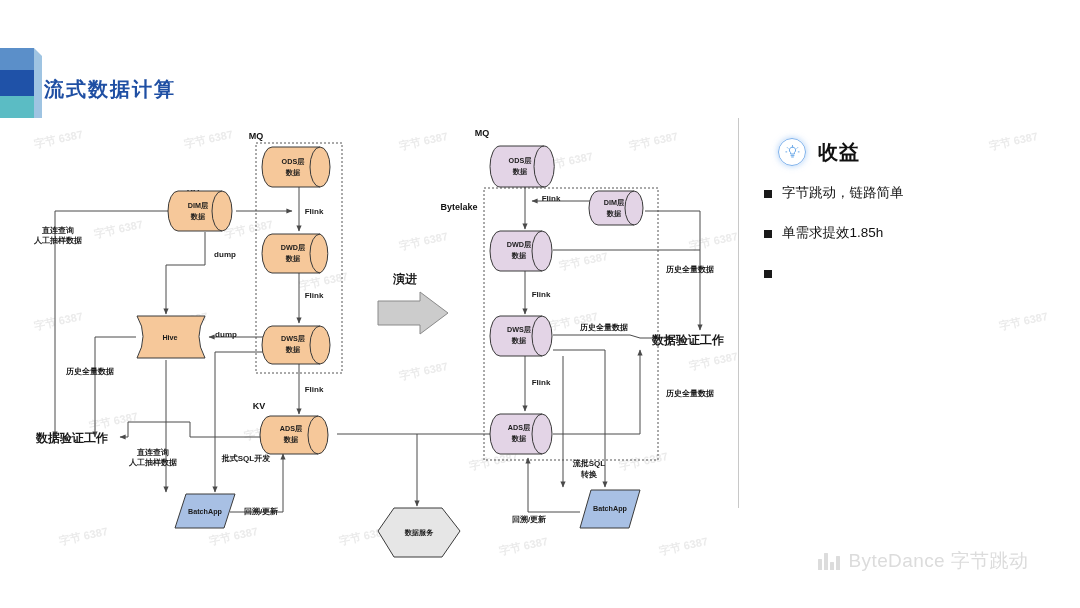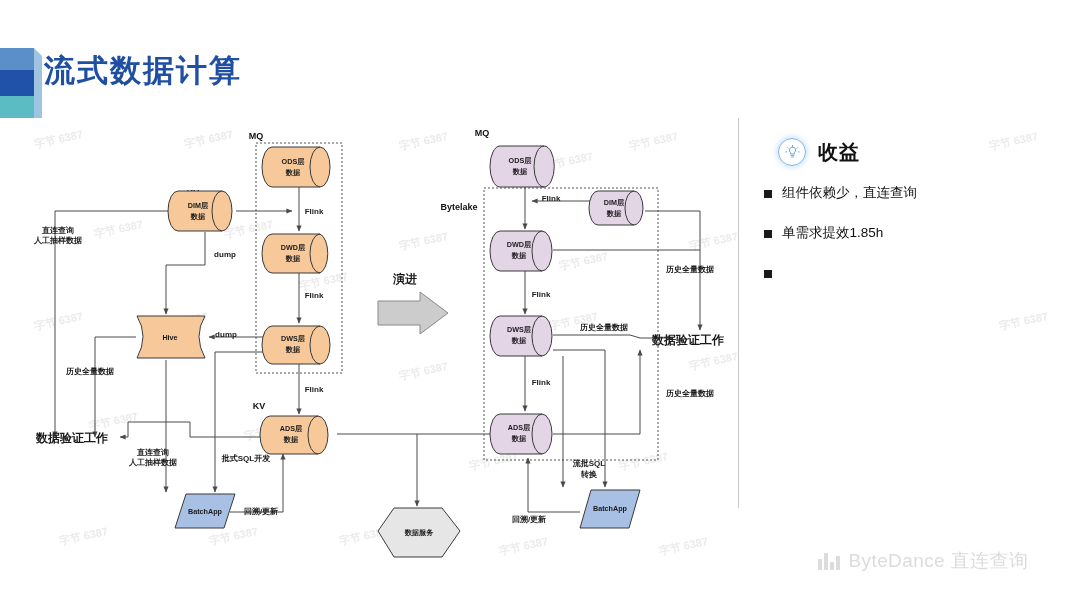--- a/index.html
+++ b/index.html
@@ -8,22 +8,22 @@
     background:#ffffff;
     font-family:"Liberation Sans","DejaVu Sans",sans-serif;
     overflow:hidden;
     position:relative;
   }
   #root{position:absolute;inset:0;}
 
   
   .logo-mark{position:absolute;left:0;top:48px;width:46px;height:70px;}
   .title{
-    position:absolute;left:44px;top:50px;
-    font-size:31px;font-weight:bold;color:#1f4fa3;letter-spacing:2px;
+    position:absolute;left:44px;top:76px;
+    font-size:20px;font-weight:bold;color:#1f4fa3;letter-spacing:2px;
     white-space:nowrap;
   }
 
   
   .divider{position:absolute;left:738px;top:118px;width:1px;height:390px;background:#c8c8c8;}
 
   
   .benefits{position:absolute;left:758px;top:138px;width:310px;}
   .ben-head{display:flex;align-items:center;gap:12px;margin-bottom:18px;padding-left:20px;}
   .bulb{
@@ -81,39 +81,39 @@
           <line x1="20.2" y1="4.2" x2="19.2" y2="5.2"></line>
           <line x1="1.4" y1="11" x2="2.8" y2="11"></line>
           <line x1="22.6" y1="11" x2="21.2" y2="11"></line>
         </svg>
       </span>
       <span class="ben-title">收益</span>
     </div>
 
     <div class="ben-item">
       <span class="ben-sq"></span>
-      <span class="ben-txt">组件依赖少，直连查询</span>
+      <span class="ben-txt">字节跳动，链路简单</span>
     </div>
     <div class="ben-item">
       <span class="ben-sq"></span>
       <span class="ben-txt">单需求提效1.85h</span>
     </div>
     <div class="ben-item">
       <span class="ben-sq"></span>
     </div>
   </div>
 
   <div class="bd">
     <span class="bd-bars">
       <i style="height:11px"></i>
         <i style="height:17px"></i>
         <i style="height:8px"></i>
         <i style="height:14px"></i>
     </span>
-    <span class="bd-txt">ByteDance 直连查询</span>
+    <span class="bd-txt">ByteDance 字节跳动</span>
   </div>
 
   <svg class="diagram">
     <defs>
       <marker id="ah" markerWidth="7" markerHeight="7" refX="5.6" refY="3" orient="auto">
         <path d="M0,0.4 L6,3 L0,5.6 z" fill="#4a4a4a"></path>
       </marker>
     </defs>
 
     <g opacity="1">

